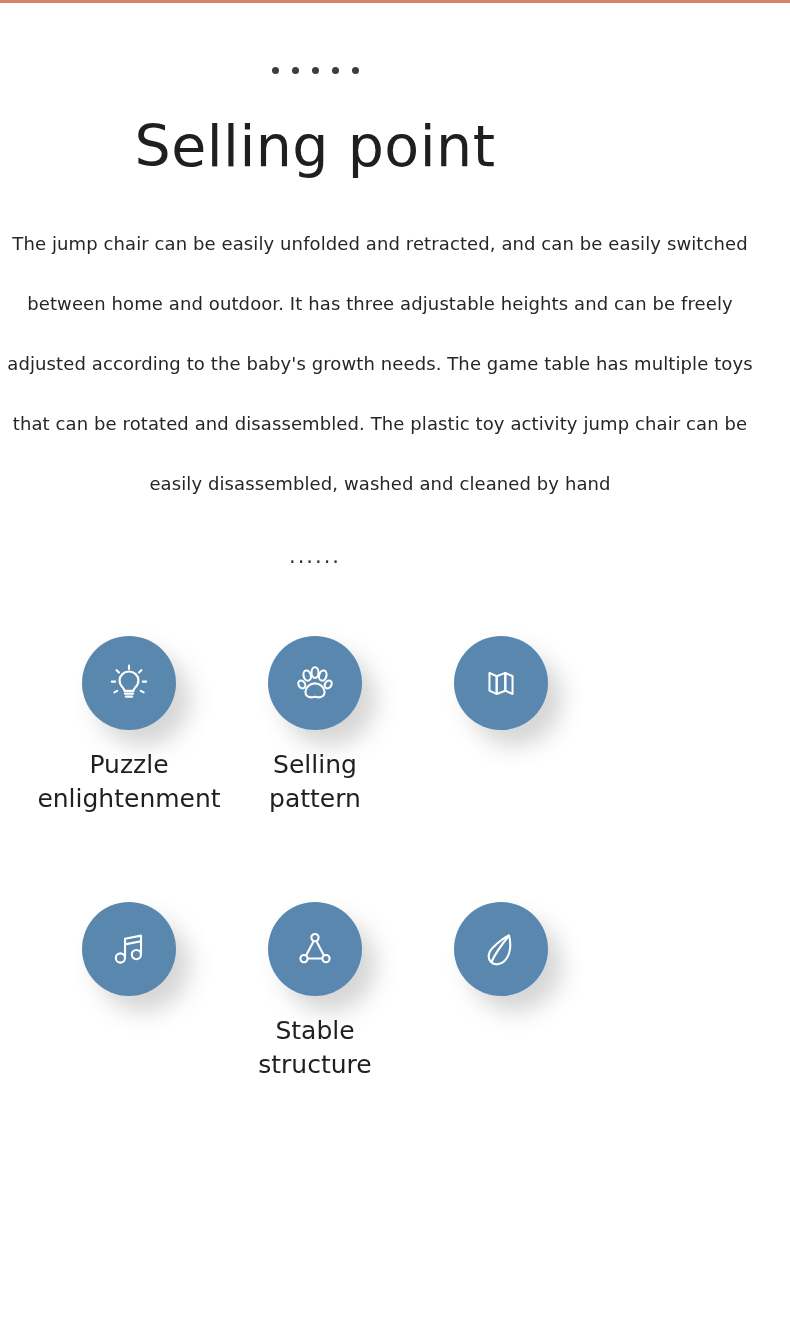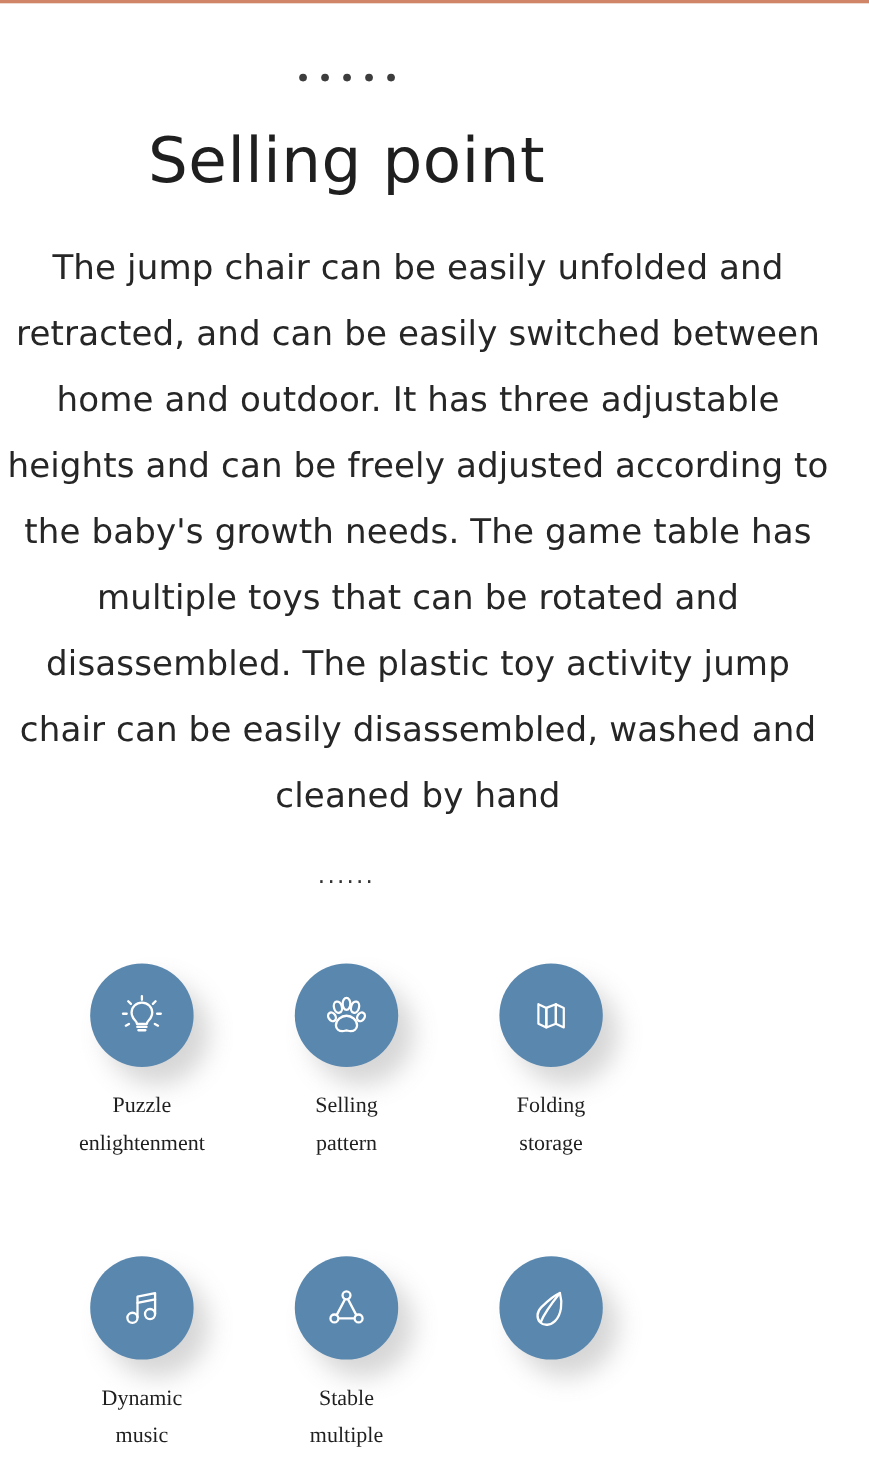--- a/index.html
+++ b/index.html
@@ -58,21 +58,21 @@
     color: #1f1f1f;
     line-height: 1.15;
     font-family: "DejaVu Sans", sans-serif;
   }
 
   
   .desc {
     margin: 34px auto 0 auto;
     width: 760px;
     text-align: center;
-    font-size: 31px;
+    font-size: 18px;
     line-height: 60px;
     color: #262626;
     letter-spacing: 0.1px;
   }
   .desc-ellipsis {
     text-align: center;
     font-size: 21px;
     color: #333;
     letter-spacing: 2px;
     margin-top: 30px;
@@ -101,26 +101,25 @@
     align-items: center;
     justify-content: center;
     box-shadow: 14px 16px 22px rgba(120,120,120,0.30);
   }
   .icon-circle svg {
     display: block;
   }
   .feature-label {
     margin-top: 18px;
     text-align: center;
-    font-size: 20px;
+    font-size: 25px;
     line-height: 34px;
     color: #1f1f1f;
     max-width: 190px;
     white-space: pre-line;
-    font-family: Liberation Serif, serif;
   }
 </style>
 </head>
 <body>
 
 <div class="page">
 
   <div class="top-rule"></div>
 
   <div class="dots">
@@ -167,48 +166,44 @@
     </div>
 
     <div class="feature">
       <div class="icon-circle">
         <svg width="50" height="50" viewBox="0 0 52 52" fill="none" stroke="#ffffff" stroke-width="2.1" stroke-linecap="round" stroke-linejoin="round">
           <path d="M14 15.5l7.5 3.5v18.5L14 34z"></path>
           <path d="M21.5 19l9-3.5v18.5l-9 3.5z"></path>
           <path d="M30.5 15.5l7.5 3.5V37.5L30.5 34z"></path>
         </svg>
       </div>
-      <div class="feature-label">Folding
-storage</div>
     </div>
 
     <div class="feature">
       <div class="icon-circle">
         <svg width="52" height="52" viewBox="0 0 52 52" fill="none" stroke="#ffffff" stroke-width="2.1" stroke-linecap="round" stroke-linejoin="round">
           <path d="M22 34.5V15.8l16-3.2v18.6"></path>
           <circle cx="17.4" cy="35" r="4.6"></circle>
           <circle cx="33.4" cy="31.6" r="4.6"></circle>
           <path d="M22 21.4l16-3.2"></path>
         </svg>
       </div>
-      <div class="feature-label">Dynamic
-music</div>
     </div>
 
     <div class="feature">
       <div class="icon-circle">
         <svg width="52" height="52" viewBox="0 0 52 52" fill="none" stroke="#ffffff" stroke-width="2.1" stroke-linecap="round" stroke-linejoin="round">
           <path d="M26 15.5L15.5 35.5h21z"></path>
           <circle cx="26" cy="14.6" r="3.6" fill="#5a87ae"></circle>
           <circle cx="15" cy="35.6" r="3.6" fill="#5a87ae"></circle>
           <circle cx="37" cy="35.6" r="3.6" fill="#5a87ae"></circle>
         </svg>
       </div>
       <div class="feature-label">Stable
-multiple</div>
+structure</div>
     </div>
 
     <div class="feature">
       <div class="icon-circle">
         <svg width="52" height="52" viewBox="0 0 52 52" fill="none" stroke="#ffffff" stroke-width="2.1" stroke-linecap="round" stroke-linejoin="round">
           <path d="M34 12.5c2.5 9 1.5 19.5-4.5 25.5-4 4-10 4.5-13.5 1-3.5-3.5-3-9.5 1-13.5 6-6 13-11.5 17-13z"></path>
           <path d="M16.5 39c3.5-8.5 9.5-16.5 17.5-26.5"></path>
         </svg>
       </div>
     </div>

